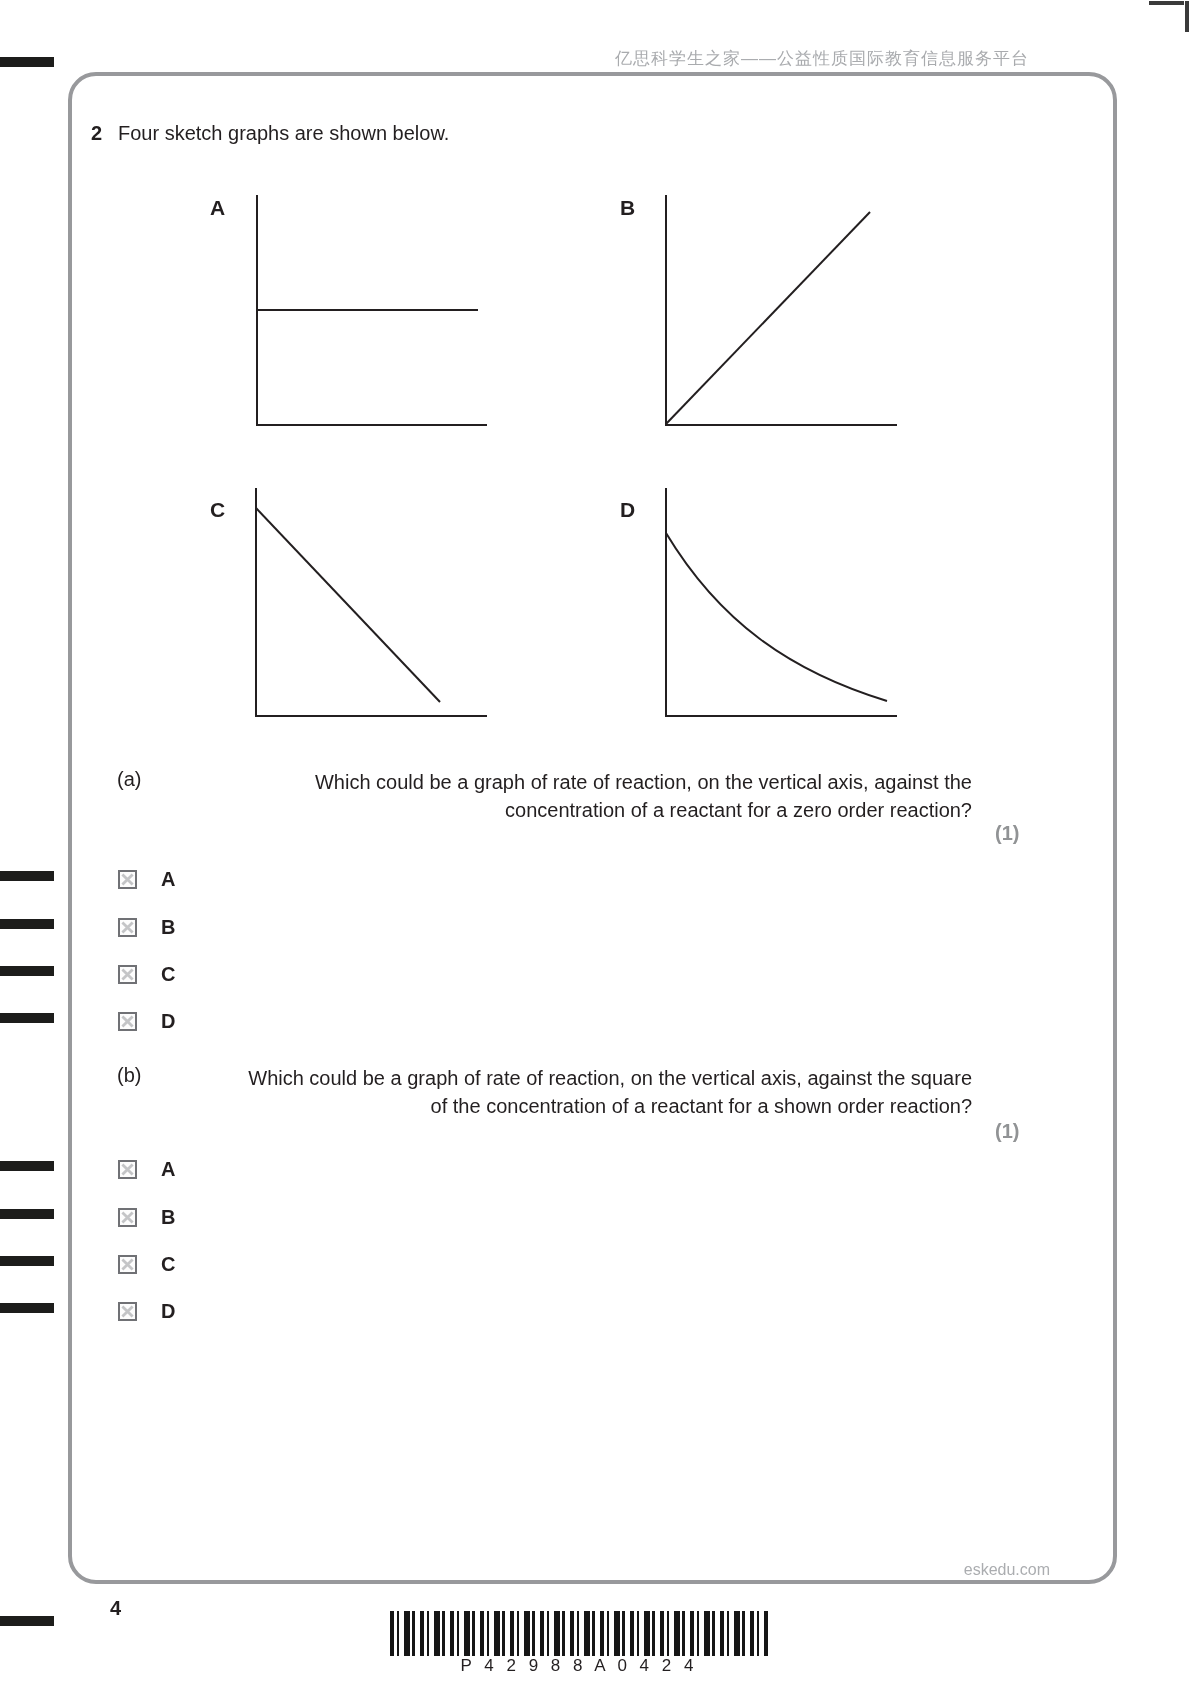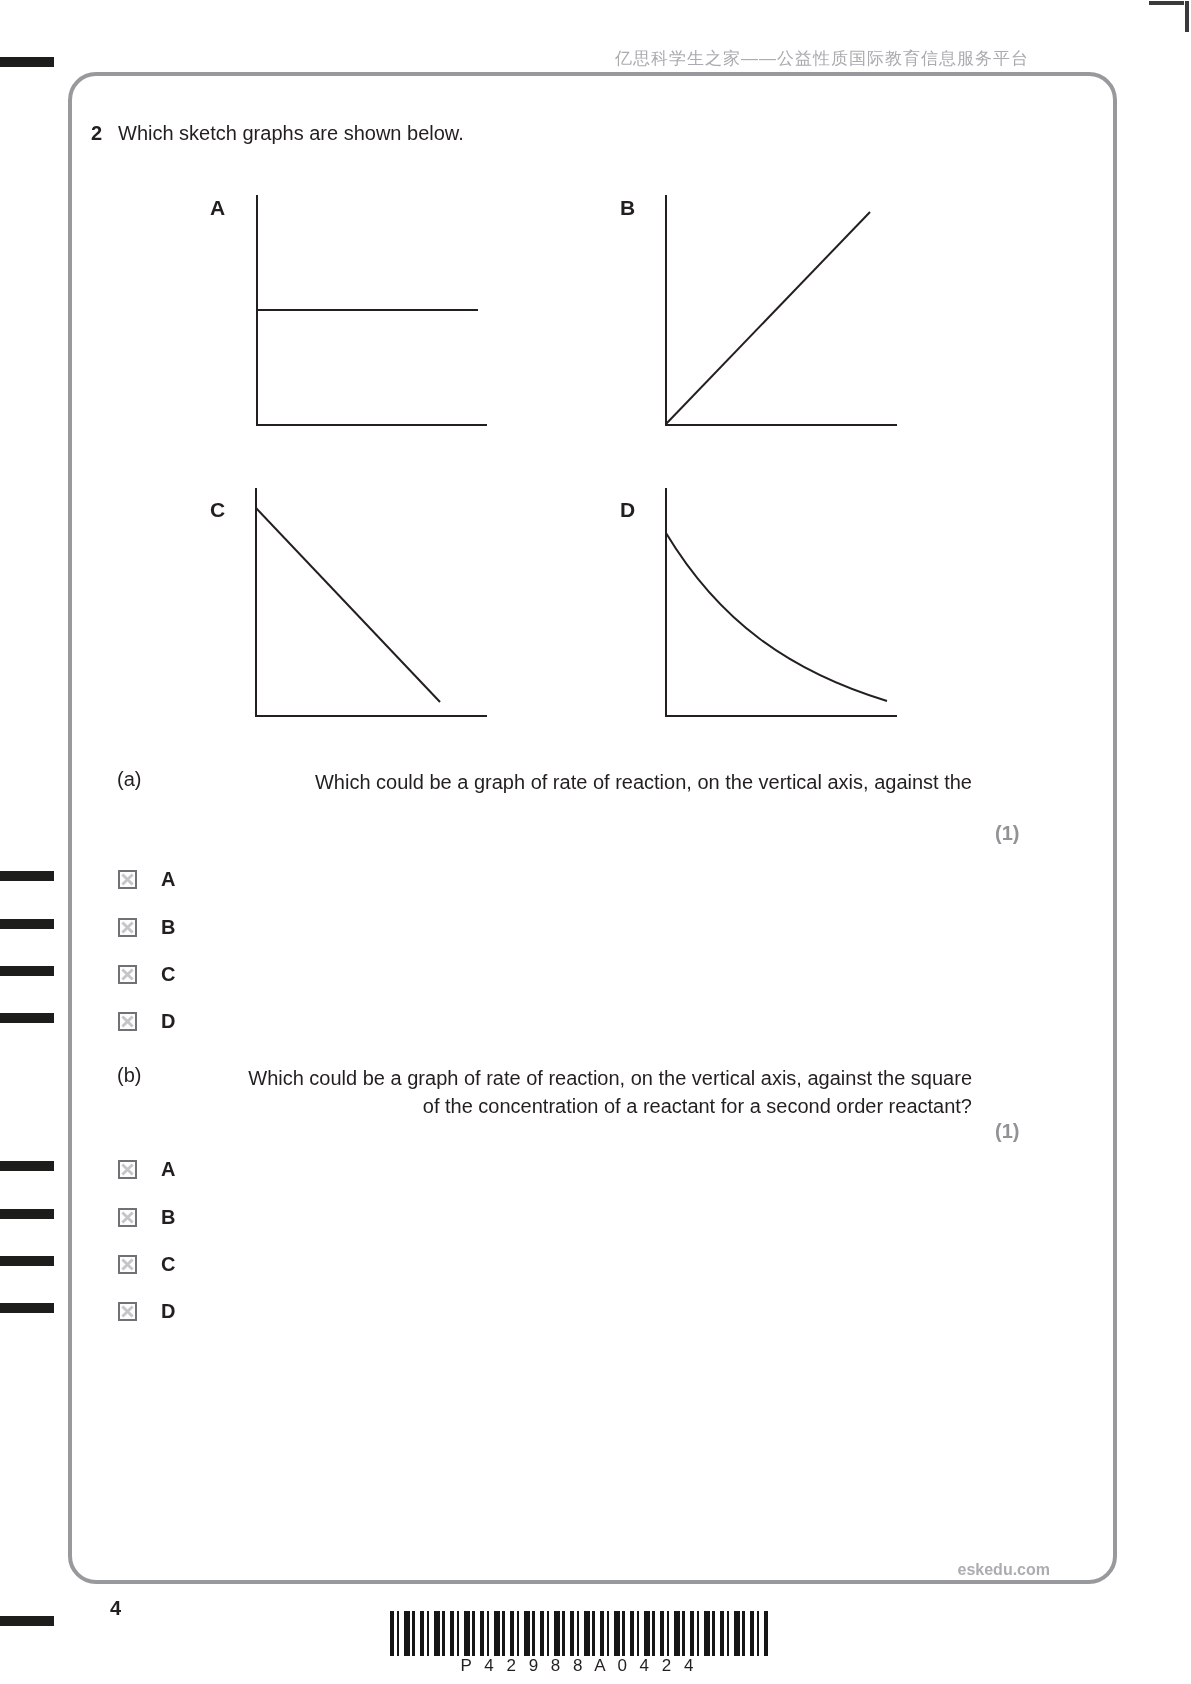--- a/index.html
+++ b/index.html
@@ -61,21 +61,21 @@
       #161616 14px 20px,#ffffff 20px 22px,
       #161616 22px 25px,#ffffff 25px 30px);
   }
   .barcode-text{
     position:absolute;left:390px;top:1656px;width:378px;
     text-align:center;font-family:Liberation Sans, sans-serif;
     font-size:17px;letter-spacing:4px;color:#231f20;white-space:nowrap;
   }
   .site-watermark{
     position:absolute;left:860px;top:1561px;width:190px;text-align:right;
-    font-size:16px;color:#abadb0;font-weight:bold;
+    font-size:16px;color:#abadb0;
   }
 </style>
 </head>
 <body>
 
 <div class="page">
 
   <div class="crop-h"></div>
   <div class="crop-v"></div>
 
@@ -88,21 +88,21 @@
   <div class="timing-bar" style="top:1209px"></div>
   <div class="timing-bar" style="top:1256px"></div>
   <div class="timing-bar" style="top:1303px"></div>
   <div class="timing-bar" style="top:1616px"></div>
 
   <div class="header-cn">亿思科学生之家——公益性质国际教育信息服务平台</div>
 
   <div class="frame"></div>
 
   <div class="q-number">2</div>
-  <div class="q-text">Which sketch graphs are shown below.</div>
+  <div class="q-text">Four sketch graphs are shown below.</div>
 
   <div class="graph-label" style="left:210px;top:196px">A</div>
   <svg class="graph-svg" style="left:255px;top:192px" width="235" height="240" viewBox="0 0 235 240">
     <polyline points="2,3 2,233 232,233"></polyline>
     <path class="curve" d="M2 118 L223 118"></path>
   </svg>
 
   <div class="graph-label" style="left:620px;top:196px">B</div>
   <svg class="graph-svg" style="left:664px;top:192px" width="235" height="240" viewBox="0 0 235 240">
     <polyline points="2,3 2,233 233,233"></polyline>
@@ -117,20 +117,21 @@
 
   <div class="graph-label" style="left:620px;top:498px">D</div>
   <svg class="graph-svg" style="left:664px;top:486px" width="235" height="235" viewBox="0 0 235 235">
     <polyline points="2,2 2,230 233,230"></polyline>
     <path class="curve" d="M2 47 C55 135 125 185 223 215"></path>
   </svg>
 
   <div class="part-label" style="top:768px">(a)</div>
   <div class="part-lines" style="top:768px">
     <div>Which could be a graph of rate of reaction, on the vertical axis, against the</div>
+    <div>concentration of a reactant for a zero order reaction?</div>
   </div>
   <div class="marks" style="top:822px">(1)</div>
 
   <div class="opt-row" style="top:868px">
     <span class="checkbox">
         <svg viewBox="0 0 14 14">
           <path d="M1.5 1.5 L12.5 12.5 M12.5 1.5 L1.5 12.5" stroke="#c4c5c7" stroke-width="3" fill="none"></path>
         </svg>
       </span>
     <span class="opt-label">A</span>
@@ -156,21 +157,21 @@
         <svg viewBox="0 0 14 14">
           <path d="M1.5 1.5 L12.5 12.5 M12.5 1.5 L1.5 12.5" stroke="#c4c5c7" stroke-width="3" fill="none"></path>
         </svg>
       </span>
     <span class="opt-label">D</span>
   </div>
 
   <div class="part-label" style="top:1064px">(b)</div>
   <div class="part-lines" style="top:1064px">
     <div>Which could be a graph of rate of reaction, on the vertical axis, against the square</div>
-    <div>of the concentration of a reactant for a second order reactant?</div>
+    <div>of the concentration of a reactant for a shown order reaction?</div>
   </div>
   <div class="marks" style="top:1120px">(1)</div>
 
   <div class="opt-row" style="top:1158px">
     <span class="checkbox">
         <svg viewBox="0 0 14 14">
           <path d="M1.5 1.5 L12.5 12.5 M12.5 1.5 L1.5 12.5" stroke="#c4c5c7" stroke-width="3" fill="none"></path>
         </svg>
       </span>
     <span class="opt-label">A</span>

